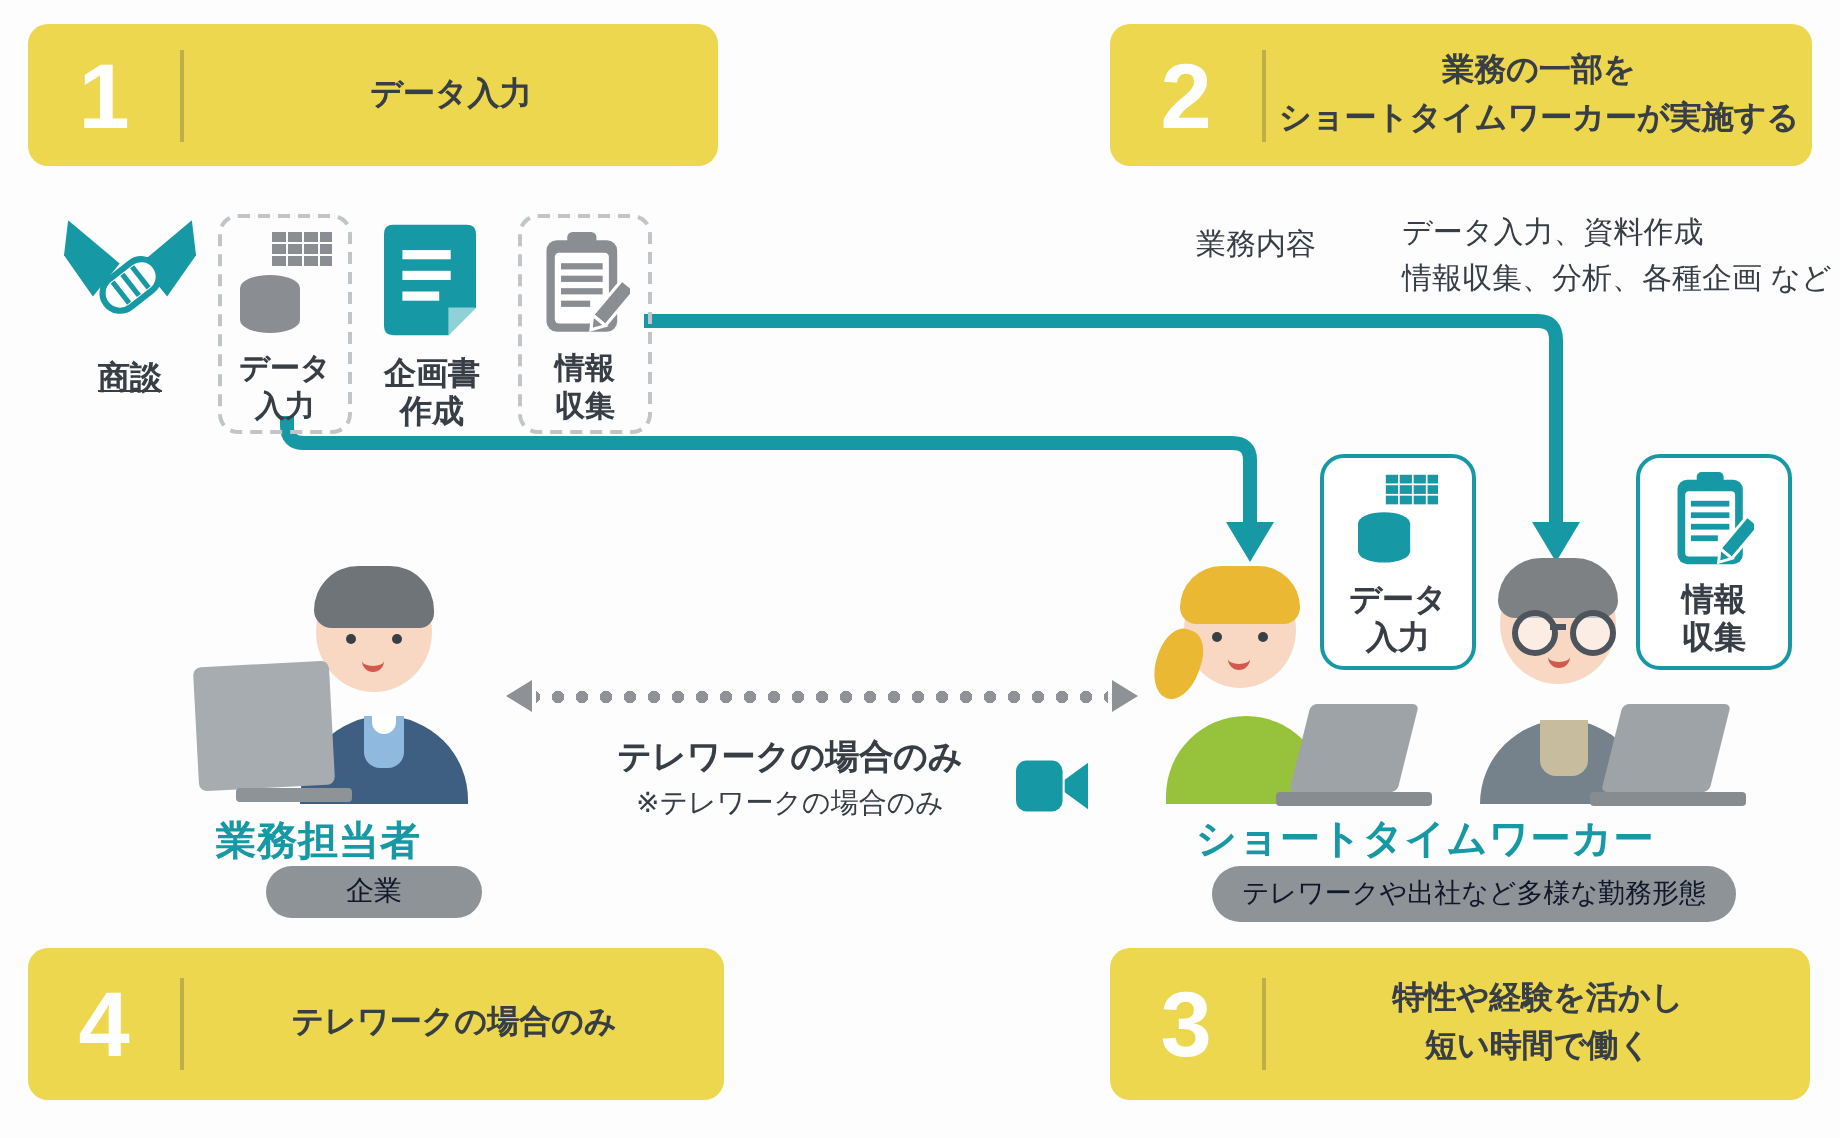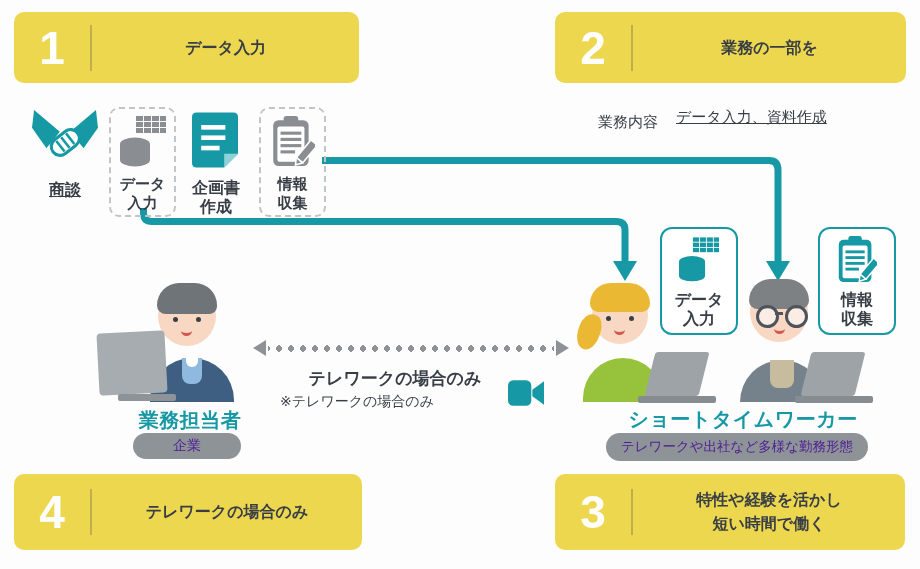--- a/index.html
+++ b/index.html
@@ -28,21 +28,21 @@
   
   .task-label{position:absolute;text-align:center;font-weight:700;font-size:16px;line-height:1.2;color:var(--dark);}
   .icon-wrap{position:absolute;color:var(--teal);}
   .dashed-box{position:absolute;width:63px;height:106px;border:2px dashed #C2C5C7;border-radius:10px;
               display:flex;flex-direction:column;align-items:center;background:transparent;}
   .dashed-box .icon-in{margin-top:7px;color:var(--icon-gray);}
   .dashed-box .lbl{margin-top:3px;text-align:center;font-weight:700;font-size:15px;line-height:1.25;color:var(--dark);}
 
   
   .wc-label{position:absolute;left:598px;top:113px;font-size:15px;color:var(--dark);}
-  .wc-body{position:absolute;left:676px;top:105px;font-size:15px;line-height:1.55;color:var(--dark);text-decoration:underline;}
+  .wc-body{position:absolute;left:701px;top:105px;font-size:15px;line-height:1.55;color:var(--dark);}
 
   
   .flow-svg{position:absolute;left:0;top:0;pointer-events:none;}
 
   
   .teal-box{position:absolute;width:74px;height:104px;background:#fff;border:2px solid var(--teal);
             border-radius:12px;display:flex;flex-direction:column;align-items:center;}
   .teal-box .icon-in{margin-top:7px;color:var(--teal);}
   .teal-box .lbl{margin-top:2px;text-align:center;font-weight:700;font-size:16px;line-height:1.2;color:var(--dark);}
   #box-data{left:660px;top:227px;}
@@ -56,38 +56,38 @@
   .body-shape{position:absolute;border-radius:42px 42px 0 0;}
   .hair{position:absolute;}
   .monitor{position:absolute;background:#A7ACB1;border-radius:4px;transform:rotate(-3deg);}
   .monitor-base{position:absolute;background:#8E9397;border-radius:2px;}
   .laptop-screen{position:absolute;background:#9EA3A8;border-radius:3px;transform:skewX(-14deg);}
   .laptop-base{position:absolute;background:#878C91;height:7px;border-radius:2px;}
   .glass{position:absolute;width:17px;height:17px;border:3px solid #4E545B;border-radius:50%;background:rgba(255,255,255,.55);}
   .glass-bridge{position:absolute;width:8px;height:3px;background:#4E545B;}
 
   
-  .person-name{position:absolute;text-align:center;font-weight:700;font-size:20px;color:var(--teal);letter-spacing:.5px;}
-  .pill{position:absolute;background:var(--pill-gray);color:#4c1d95;border-radius:15px;
+  .person-name{position:absolute;text-align:left;font-weight:700;font-size:20px;color:var(--teal);letter-spacing:.5px;}
+  .pill{position:absolute;background:var(--pill-gray);color:#0f172a;border-radius:15px;
         display:flex;align-items:center;justify-content:center;font-size:13.5px;}
 
   
   .headline{position:absolute;left:320px;top:284px;width:190px;text-align:center;
             font-size:29px;font-weight:700;color:var(--dark);letter-spacing:1px;}
   .dotted-arrow{position:absolute;left:253px;top:340px;width:316px;height:16px;display:flex;align-items:center;}
   .dotted-arrow .tri-l{width:0;height:0;border-top:8px solid transparent;border-bottom:8px solid transparent;
                        border-right:13px solid #8E9196;}
   .dotted-arrow .dots{flex:1;height:7px;margin:0 2px;
       background-image:radial-gradient(circle 3.2px at 50% 50%, #8E9196 95%, transparent);
       background-size:12px 7px;background-repeat:repeat-x;background-position:center;}
   .dotted-arrow .tri-r{width:0;height:0;border-top:8px solid transparent;border-bottom:8px solid transparent;
                        border-left:13px solid #8E9196;}
   .webcam-1{position:absolute;left:280px;top:367px;width:230px;text-align:center;
             font-weight:700;font-size:17px;color:var(--dark);}
-  .webcam-2{position:absolute;left:280px;top:393px;width:230px;text-align:left;
+  .webcam-2{position:absolute;left:280px;top:393px;width:230px;text-align:center;
             font-size:14px;color:var(--dark);}
   .camera{position:absolute;left:508px;top:377px;color:var(--teal);}
 </style>
 </head>
 <body>
 
 <div class="stage">
 
   <div class="banner" id="banner1">
     <div class="num">1</div>
@@ -95,20 +95,21 @@
     <div class="txt">
       <div>データ入力</div>
     </div>
   </div>
 
   <div class="banner" id="banner2">
     <div class="num">2</div>
     <div class="vdiv"></div>
     <div class="txt">
       <div>業務の一部を</div>
+      <div>ショートタイムワーカーが実施する</div>
     </div>
   </div>
 
   <svg class="flow-svg" width="920" height="569">
     <g fill="none" stroke="#1699A4" stroke-width="7">
       <path d="M322 160.5 H769 Q778 160.5 778 170 V263"></path>
       <path d="M143.5 208 V213 Q143.5 221.5 152 221.5 H616 Q625 221.5 625 230 V263"></path>
     </g>
     <polygon points="766,261 790,261 778,281" fill="#1699A4"></polygon>
     <polygon points="613,261 637,261 625,281" fill="#1699A4"></polygon>
@@ -188,20 +189,21 @@
     </span>
     <div class="lbl">
       <div>情報</div>
       <div>収集</div>
     </div>
   </div>
 
   <div class="wc-label">業務内容</div>
   <div class="wc-body">
     <div>データ入力、資料作成</div>
+    <div>情報収集、分析、各種企画 など</div>
   </div>
 
   <div class="person-group" style="left:95px;top:282px;width:140px;height:120px;">
     <div class="body-shape" style="left:55px;top:76px;width:84px;height:44px;background:#3E5F82;">
       <div style="position:absolute;left:32px;top:0;width:20px;height:26px;background:#8FB9DF;border-radius:0 0 8px 8px;"></div>
       <div style="position:absolute;left:36px;top:0;width:12px;height:9px;background:#fff;border-radius:0 0 6px 6px;"></div>
     </div>
     <div class="head" style="left:63px;top:4px;width:58px;height:60px;">
       <div class="hair" style="top:-3px;left:-1px;width:60px;height:31px;background:#6F7478;border-radius:30px 30px 10px 12px;"></div>
       <div class="eye" style="left:15px;top:31px;"></div>

